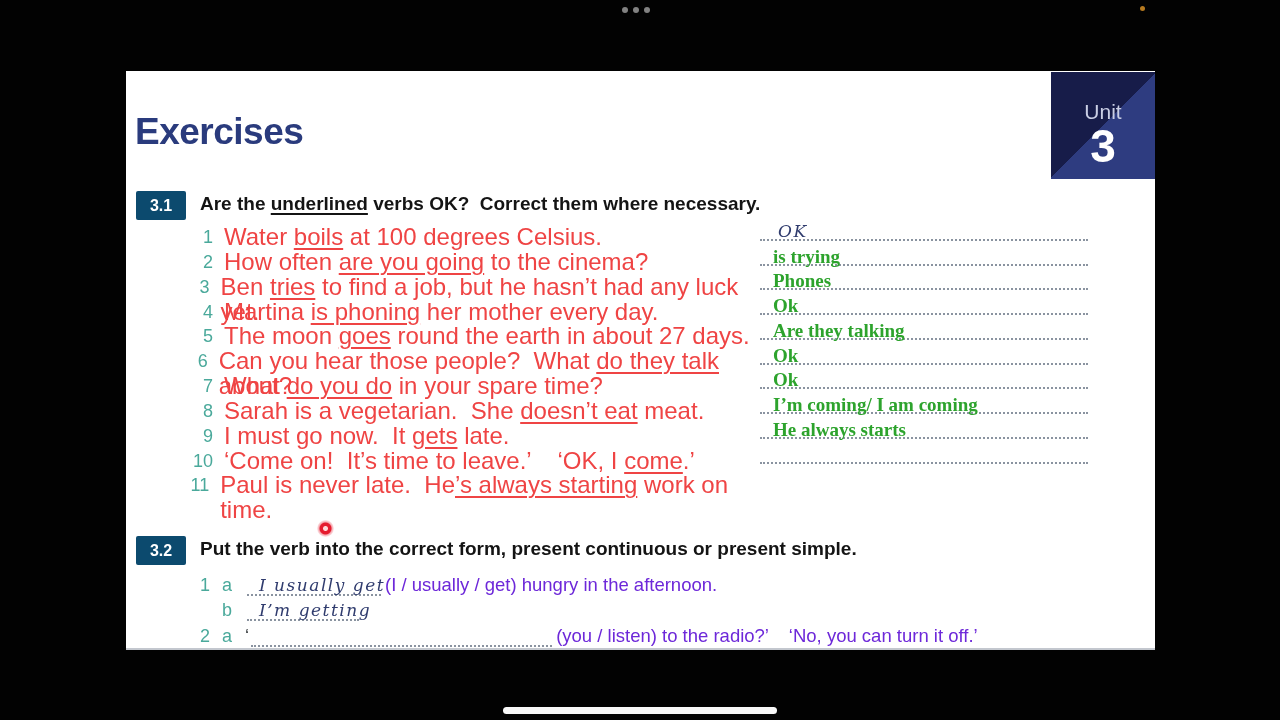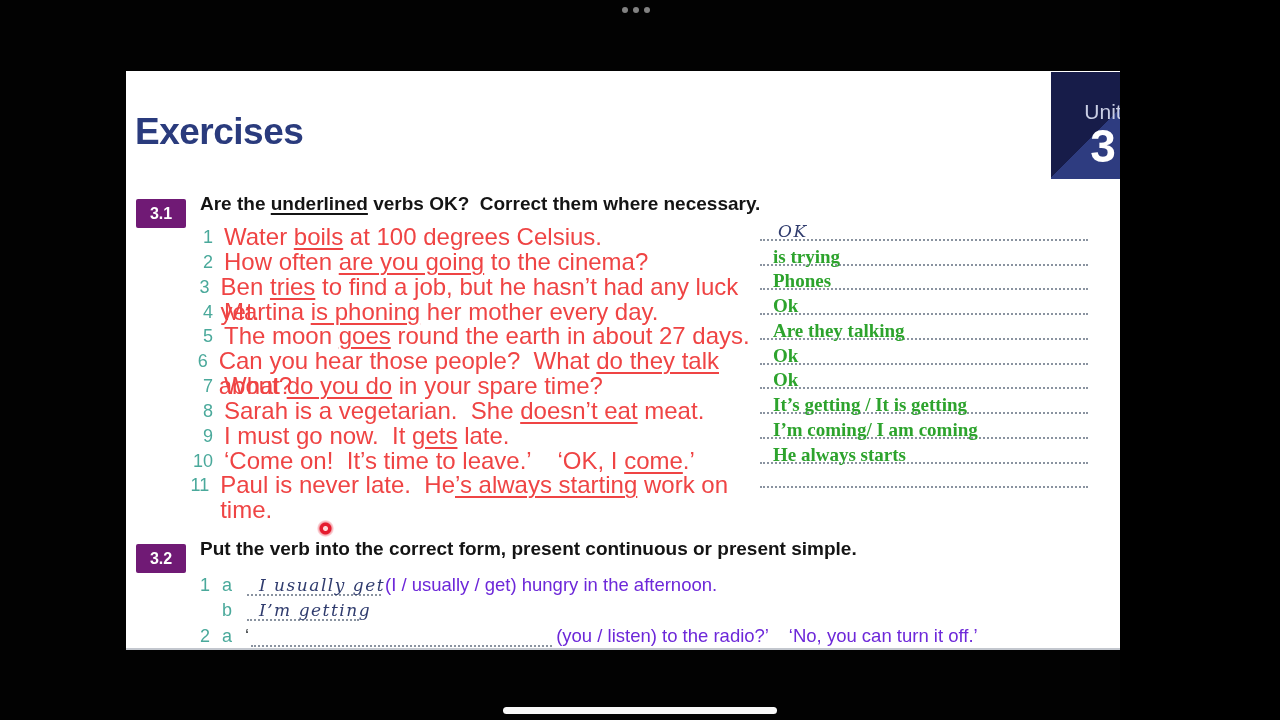--- a/index.html
+++ b/index.html
@@ -1,34 +1,34 @@
 <!DOCTYPE html>
 <html><head>
 <meta charset="utf-8">
 <style>
   html,body{margin:0;padding:0;background:#000;}
-  .screen{position:relative;width:1120px;height:720px;background:#020202;overflow:hidden;
+  .screen{position:relative;width:1280px;height:720px;background:#020202;overflow:hidden;
           font-family:"Liberation Sans",sans-serif;}
   
   .sys-dots{position:absolute;left:622px;top:7px;display:flex;gap:5px;}
   .sys-dots i{width:6px;height:6px;border-radius:50%;background:#818181;display:block;}
   .cam-dot{position:absolute;left:1140px;top:6px;width:5px;height:5px;border-radius:50%;background:#b5791f;}
   
   .page{position:absolute;left:126px;top:71px;width:1029px;height:579px;background:#ffffff;}
   .page-cut{position:absolute;left:0;right:0;bottom:0;height:2px;background:#c3c7ce;}
   .page-title{position:absolute;left:9px;top:40px;font-size:37px;font-weight:800;color:#2a3b7d;letter-spacing:-0.5px;}
   
   .unit-badge{position:absolute;top:1px;right:0;width:104px;height:107px;
               background:linear-gradient(135deg,#171c49 50%,#2e3c80 50%);
               color:#fff;text-align:center;}
   .unit-label{display:block;margin-top:28px;font-size:21px;color:#c9cee4;font-weight:400;}
   .unit-number{display:block;margin-top:0px;font-size:46px;font-weight:800;line-height:44px;color:#ffffff;}
   
-  .sec-badge{position:absolute;left:10px;width:50px;height:29px;background:#701a75;border-radius:2px;
-             color:#fff;font-size:16px;font-weight:700;display:flex;align-items:center;justify-content:center;margin-top:8px;}
+  .sec-badge{position:absolute;left:10px;width:50px;height:29px;background:#0c4a6e;border-radius:2px;
+             color:#fff;font-size:16px;font-weight:700;display:flex;align-items:center;justify-content:center;}
   .sec-head{position:absolute;left:74px;font-size:19px;font-weight:700;color:#141414;white-space:pre-wrap;}
   .u{text-decoration:underline;text-underline-offset:3px;text-decoration-thickness:1.5px;}
   
   .ex-list{position:absolute;left:12px;top:154px;width:620px;}
   .ex-row{display:flex;height:24.85px;line-height:24.85px;}
   .num{width:75px;text-align:right;margin-right:11px;color:#4aa99b;font-size:18px;}
   .itext{font-size:24px;color:#ef4444;white-space:pre-wrap;}
   
   .ans-col{position:absolute;left:634px;top:145px;width:328px;}
   .ans-row{height:24.77px;border-bottom:2px dotted #8a93a0;display:flex;align-items:flex-end;
@@ -138,23 +138,20 @@
           <span class="ans-typed">Ok</span>
         </div>
       <div class="ans-row">
           <span class="ans-typed">Are they talking</span>
         </div>
       <div class="ans-row">
           <span class="ans-typed">Ok</span>
         </div>
       <div class="ans-row">
           <span class="ans-typed">Ok</span>
-        </div>
-      <div class="ans-row">
-          <span class="ans-typed">It’s getting / It is getting</span>
         </div>
       <div class="ans-row">
           <span class="ans-typed">I’m coming/ I am coming</span>
         </div>
       <div class="ans-row">
           <span class="ans-typed">He always starts</span>
         </div>
       <div class="ans-row">
           <span class="ans-typed"></span>
         </div>

